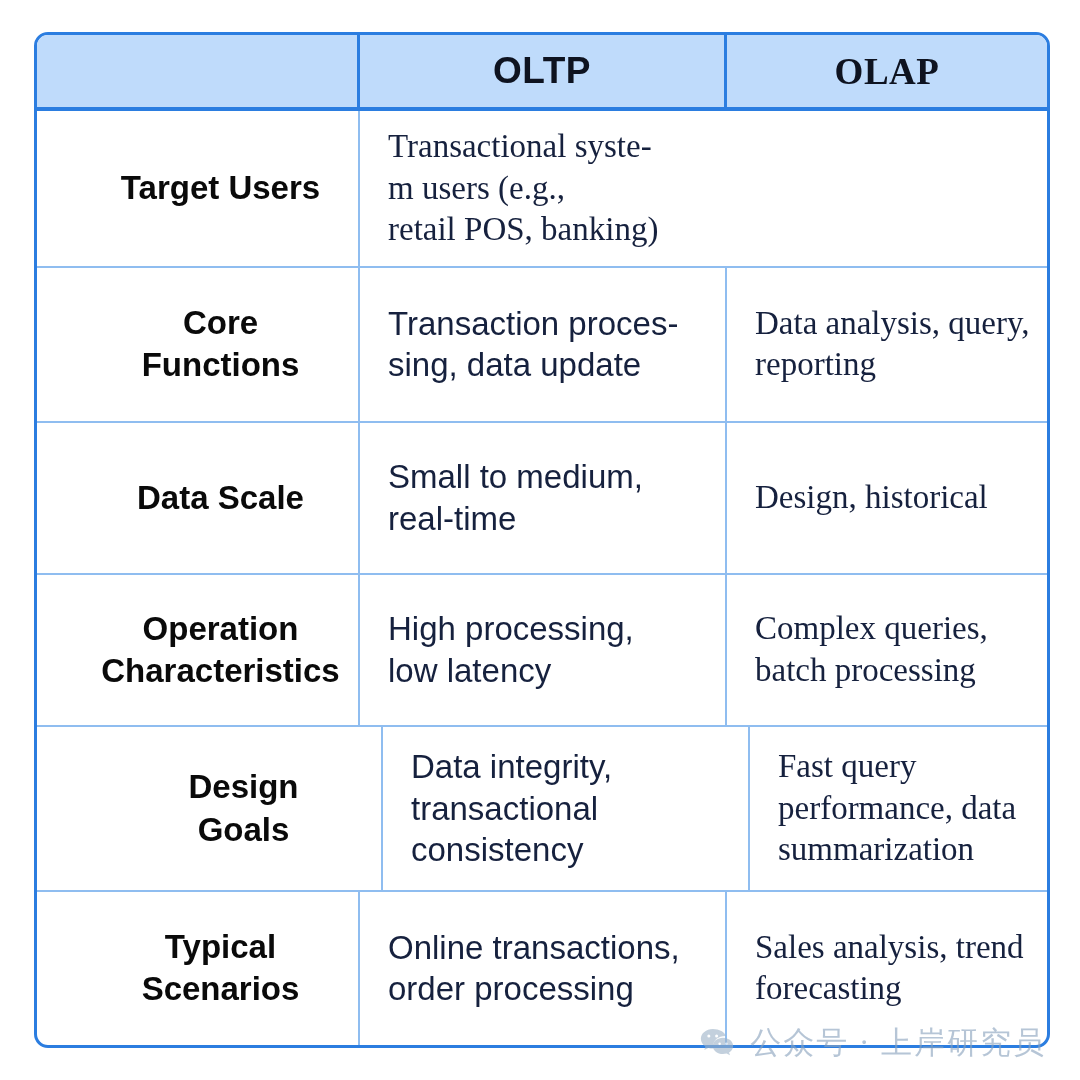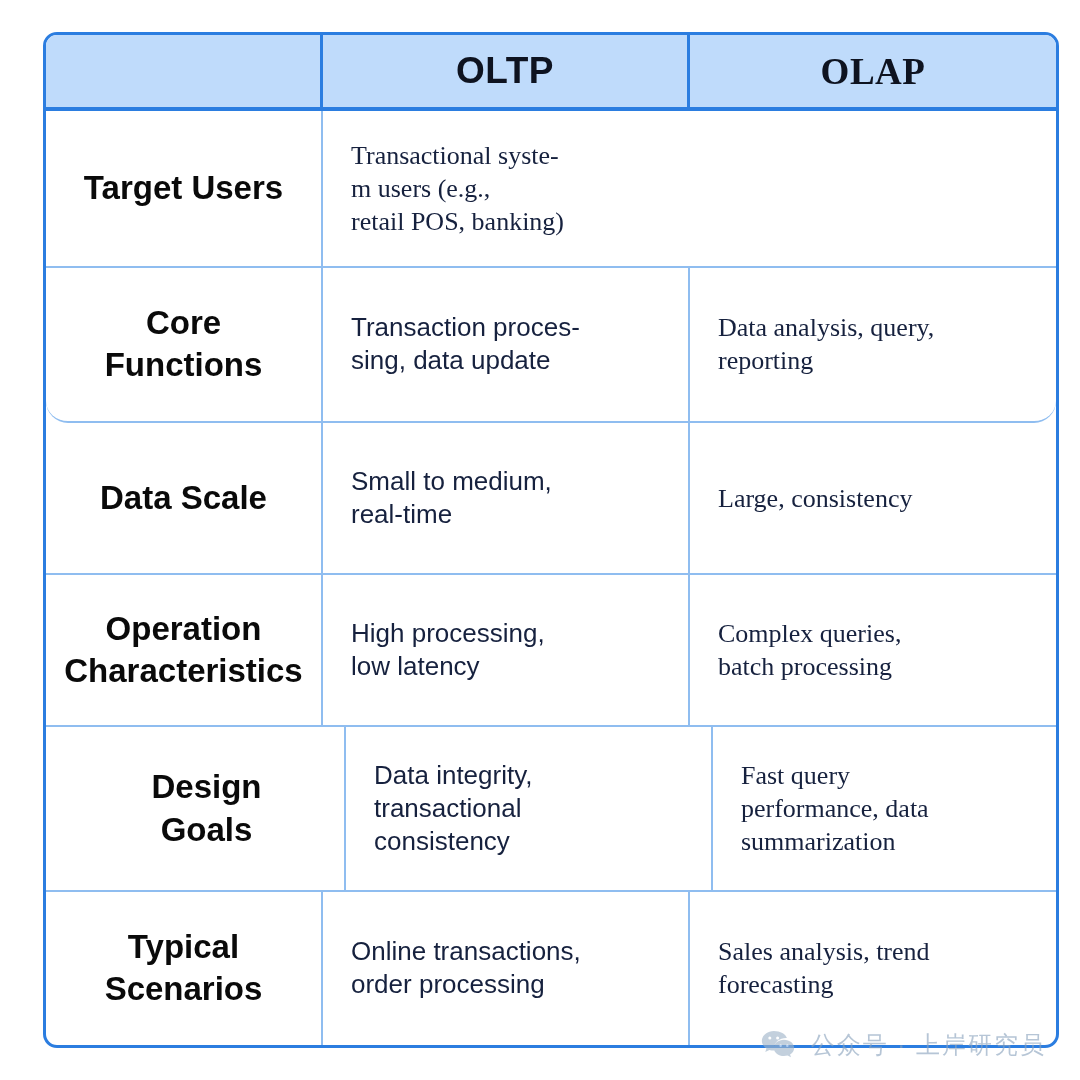--- a/index.html
+++ b/index.html
@@ -15,21 +15,21 @@
   #canvas {
     position: relative;
     width: 1080px;
     height: 1080px;
     background: #ffffff;
   }
 
   
   .comparison-table {
     position: absolute;
-    left: 43px;
+    left: 34px;
     top: 32px;
     width: 1016px;
     height: 1016px;
     box-sizing: border-box;
     border: 3px solid #2b7de0;
     border-radius: 14px;
     background: #ffffff;
     overflow: hidden;
     display: flex;
     flex-direction: column;
@@ -46,21 +46,21 @@
   .t-row.header-row {
     background: #bfdbfb;
     border-bottom: 4px solid #2b7de0;
     height: 76px;
     flex: 0 0 76px;
   }
 
   
   .t-row.body-row { flex: 1 1 0; min-height: 0; }
   .t-row.r-target      { flex-grow: 157; }
-  .t-row.r-core        { flex-grow: 155; border-radius: 22px; }
+  .t-row.r-core        { flex-grow: 155; }
   .t-row.r-scale       { flex-grow: 152; }
   .t-row.r-operation   { flex-grow: 152; }
   .t-row.r-design      { flex-grow: 165; padding-left: 23px; }
   .t-row.r-typical     { flex-grow: 155; }
 
   .t-cell {
     box-sizing: border-box;
     display: flex;
     align-items: center;
     border-right: 2px solid #8fbdf0;
@@ -68,21 +68,21 @@
   }
   .t-cell:last-child { border-right: none; font-family: Liberation Serif, serif; }
 
   .header-row .t-cell {
     border-right: 3px solid #2b7de0;
     justify-content: center;
   }
   .header-row .t-cell:last-child { border-right: none; }
 
   
-  .col-label { flex: 0 0 277px; justify-content: center; text-align: center; }
+  .col-label { flex: 0 0 277px; justify-content: center; text-align: center; margin-left: 46px; }
   .col-oltp  { flex: 0 0 367px; }
   .col-olap  { flex: 1 1 auto; }
 
   .header-label {
     font-size: 37px;
     font-weight: bold;
     color: #0e1320;
     letter-spacing: 0.5px;
   }
 
@@ -91,21 +91,21 @@
     font-weight: bold;
     color: #0a0a0a;
     line-height: 1.28;
     padding: 0 10px;
     white-space: pre-line;
     text-align: center;
     width: 100%;
   }
 
   .cell-text {
-    font-size: 26px;
+    font-size: 33px;
     font-weight: 400;
     color: #16213e;
     line-height: 1.27;
     padding: 0 12px 0 28px;
     white-space: pre-line;
     width: 100%;
   }
 
   
   .watermark {
@@ -118,24 +118,24 @@
     opacity: 0.62;
     pointer-events: none;
   }
   .wm-icon {
     width: 38px;
     height: 38px;
     position: relative;
     flex: 0 0 38px;
   }
   .wm-text {
-    font-size: 24px;
+    font-size: 31px;
     color: #8aa3bd;
     letter-spacing: 2px;
-    font-family: Liberation Sans, sans-serif;
+    font-family: Liberation Serif, serif;
     white-space: nowrap;
   }
 </style>
 </head>
 <body>
 
 <div id="canvas">
 
   <div class="comparison-table">
 
@@ -179,21 +179,21 @@
 
     <div class="t-row body-row r-scale">
       <div class="t-cell col-label">
         <span class="row-label">Data Scale</span>
       </div>
       <div class="t-cell col-oltp">
         <span class="cell-text">Small to medium,
 real-time</span>
       </div>
       <div class="t-cell col-olap">
-        <span class="cell-text">Large, consistency</span>
+        <span class="cell-text">Design, historical</span>
       </div>
     </div>
 
     <div class="t-row body-row r-operation">
       <div class="t-cell col-label">
         <span class="row-label">Operation
 Characteristics</span>
       </div>
       <div class="t-cell col-oltp">
         <span class="cell-text">High processing,

